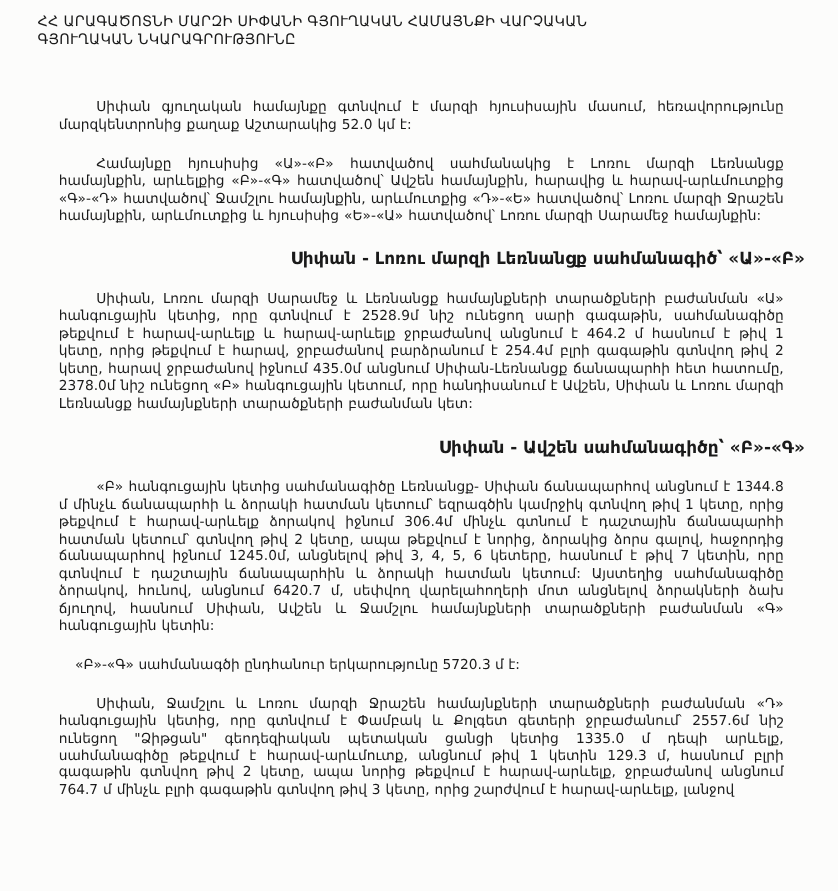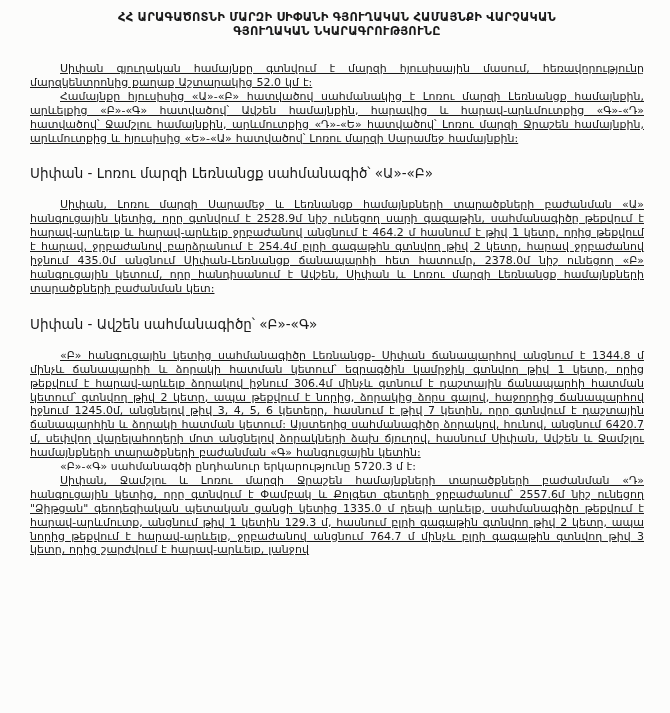--- a/index.html
+++ b/index.html
@@ -16,48 +16,46 @@
     -webkit-font-smoothing: antialiased;
   }
   .page {
     box-sizing: border-box;
     width: 670px;
     height: 713px;
     padding: 10px 26px 0 30px;
     overflow: hidden;
   }
   .doc-title {
-    text-align: center;
-    font-weight: bold;
+    font-weight: normal;
     font-size: 11.5px;
     line-height: 14px;
     letter-spacing: 0.2px;
     margin: 0;
   }
   .title-gap {
     height: 24px;
   }
   p.body-par {
-    margin: 0;
+    margin: 17px;
     font-size: 11px;
     line-height: 13.9px;
     text-align: justify;
     text-indent: 30px;
     word-spacing: 0.5px;
-    text-decoration: underline;
   }
   p.length-line {
     margin: 0;
     font-size: 11px;
     line-height: 13.9px;
     text-indent: 30px;
   }
   h2.section-heading {
-    text-align: left;
-    font-weight: normal;
+    text-align: right;
+    font-weight: bold;
     font-size: 13.5px;
     line-height: 16px;
     margin: 20px 0 17px 0;
   }
 </style>
 </head>
 <body>
 
 <div class="page">
 

